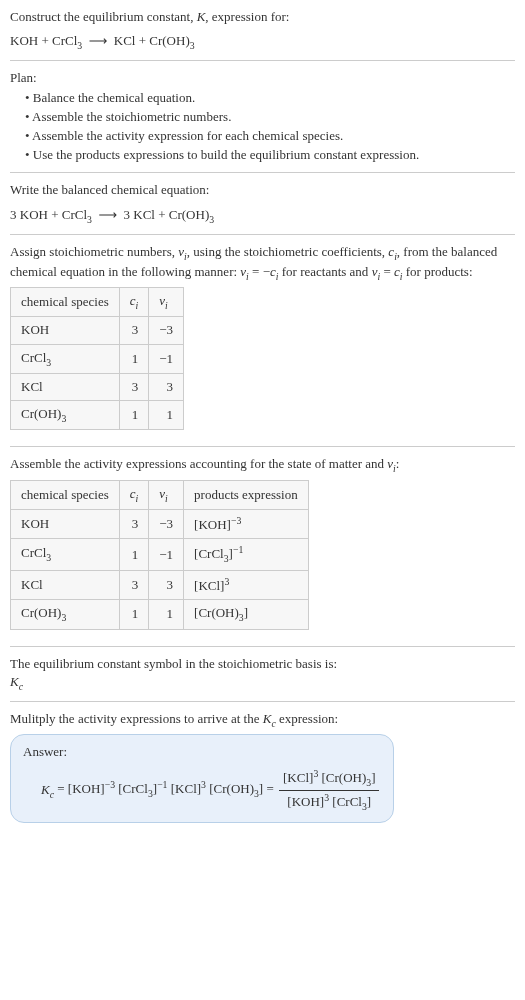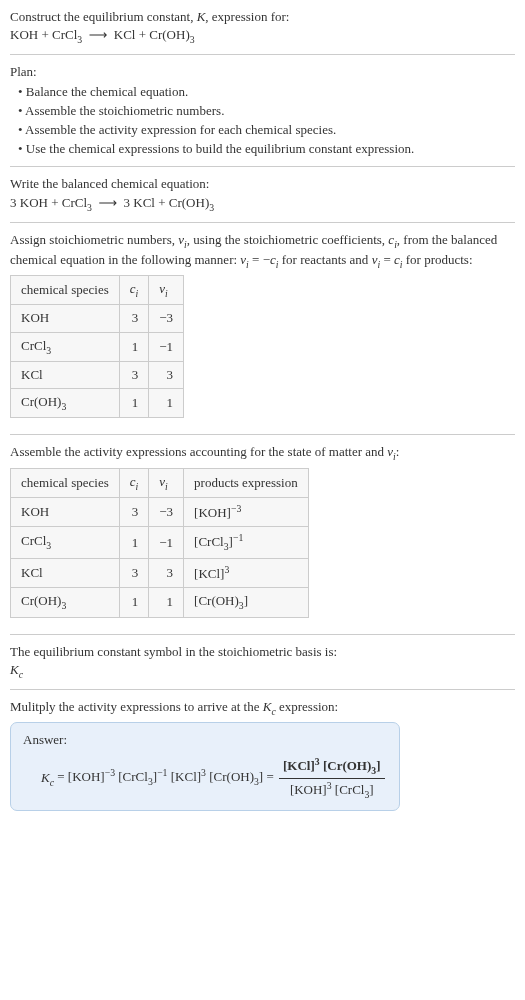--- a/index.html
+++ b/index.html
@@ -30,64 +30,63 @@
       border: 1px solid #ccc;
       padding: 4px 10px;
       text-align: left;
       font-weight: normal;
       background: #f7f7f7;
     }
     td.num { text-align: right; }
     .answer-box {
       background: #e8f0fa;
       border: 1px solid #b8d0e8;
-      border-radius: 7px;
+      border-radius: 14px;
       padding: 8px 12px;
       margin-top: 4px;
       display: inline-block;
     }
     .answer-label { margin-bottom: 6px; }
     .fraction {
       display: inline-block;
       vertical-align: middle;
       text-align: center;
       margin: 0 2px;
     }
     .fraction .num-part {
       display: block;
       border-bottom: 1px solid #333;
       padding: 0 4px;
-      font-weight: bold;
     }
     .fraction .den-part {
       display: block;
       padding: 0 4px;
     }
-    .eq-line { margin: 0 0; }
-    .plan-list { margin-left: 8px; }
+    .eq-line { margin: 6px 0; }
+    .plan-list { margin-left: 15px; }
     .plan-item { margin: 1px 0; }
     .indent { padding-left: 18px; }
   </style>
 </head>
 <body>
 
 <div class="section">
   <div>Construct the equilibrium constant, <span class="italic">K</span>, expression for:</div>
   <div class="eq-line">KOH + CrCl<span class="sub">3</span> &nbsp;⟶&nbsp; KCl + Cr(OH)<span class="sub">3</span></div>
 </div>
 
 <hr>
 
 <div class="section">
   <div>Plan:</div>
   <div class="plan-list">
     <div class="plan-item">• Balance the chemical equation.</div>
     <div class="plan-item">• Assemble the stoichiometric numbers.</div>
     <div class="plan-item">• Assemble the activity expression for each chemical species.</div>
-    <div class="plan-item">• Use the chemical expressions to build the equilibrium constant expression.</div>
+    <div class="plan-item">• Use the products expressions to build the equilibrium constant expression.</div>
   </div>
 </div>
 
 <hr>
 
 <div class="section">
   <div>Write the balanced chemical equation:</div>
   <div class="eq-line">3 KOH + CrCl<span class="sub">3</span> &nbsp;⟶&nbsp; 3 KCl + Cr(OH)<span class="sub">3</span></div>
 </div>
 

